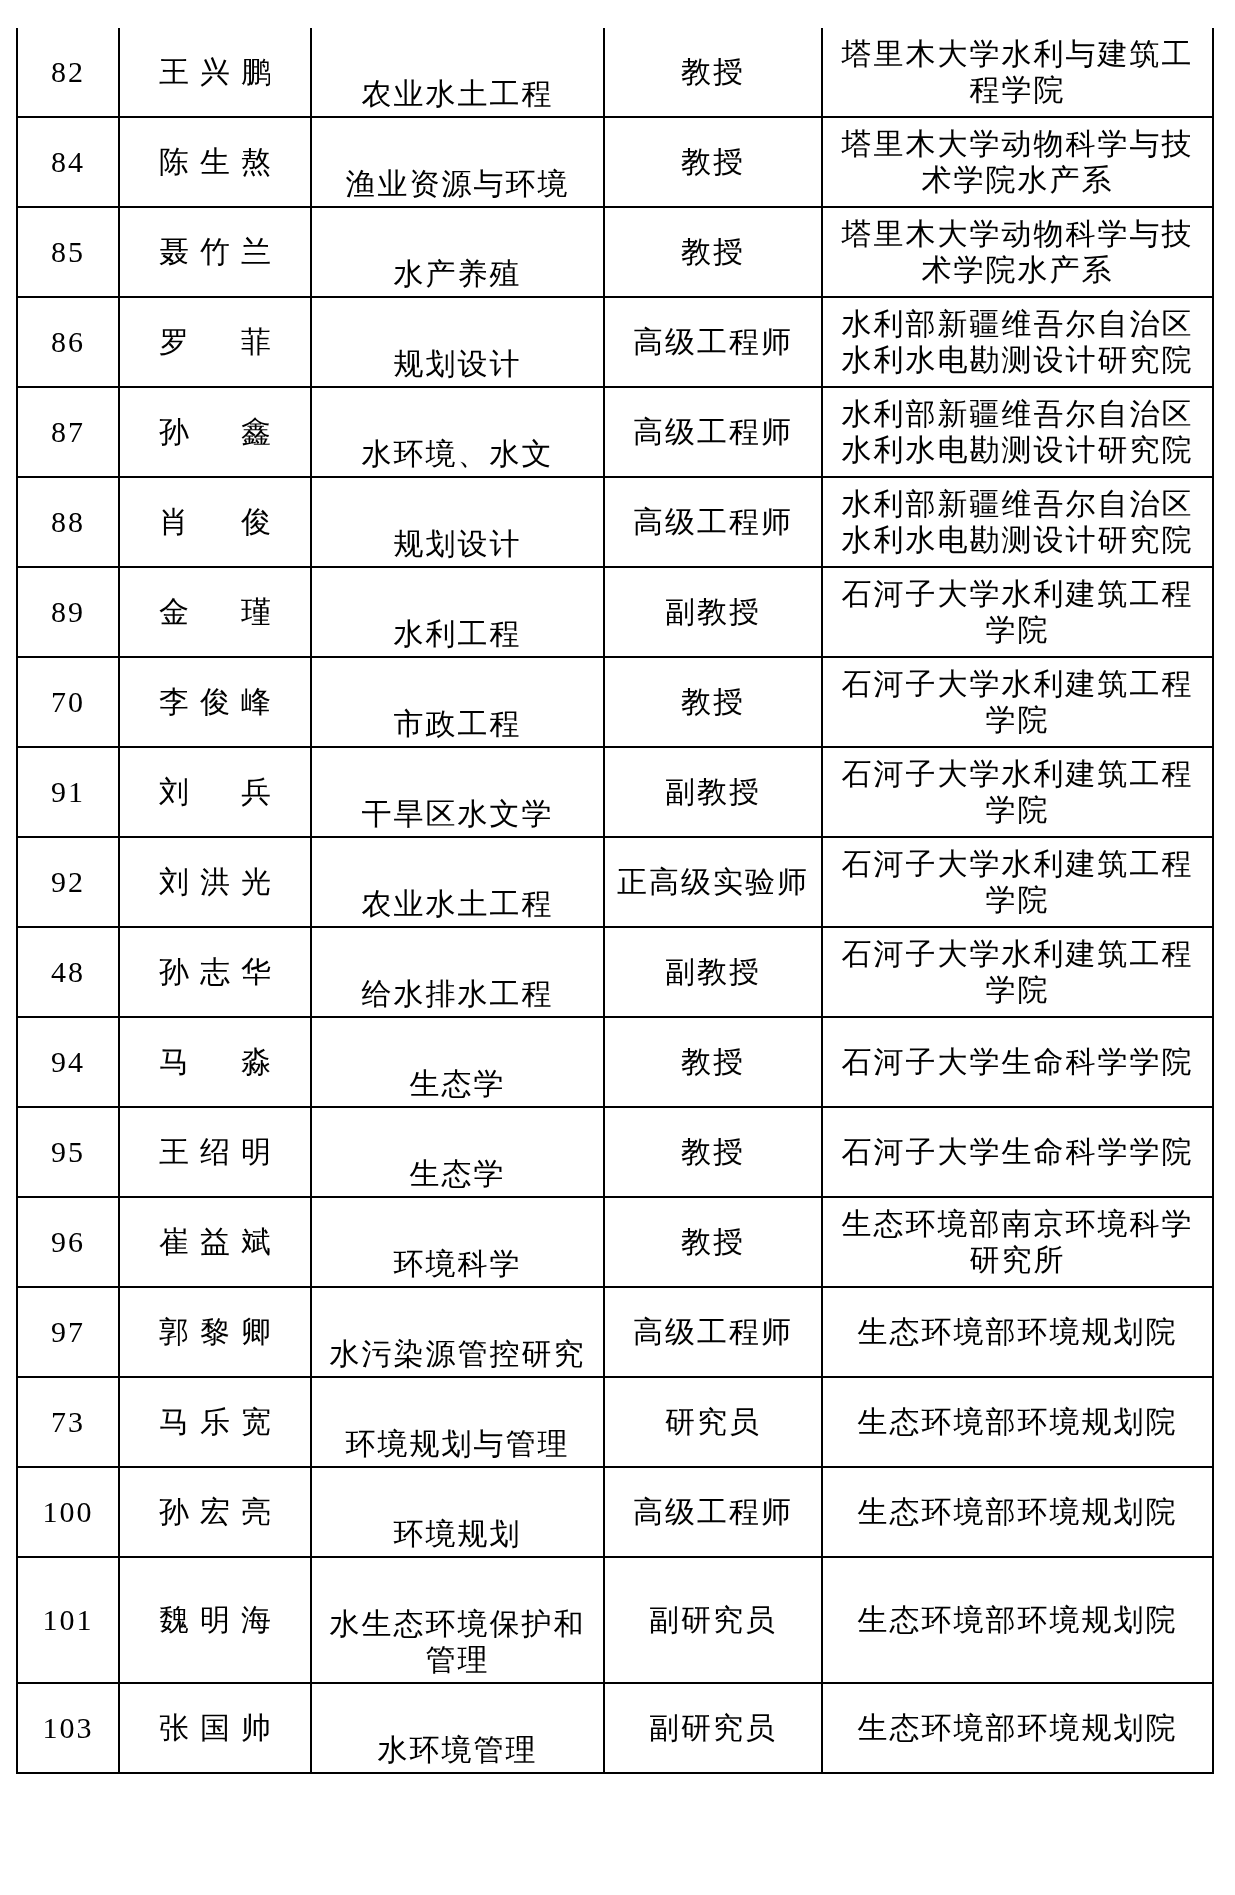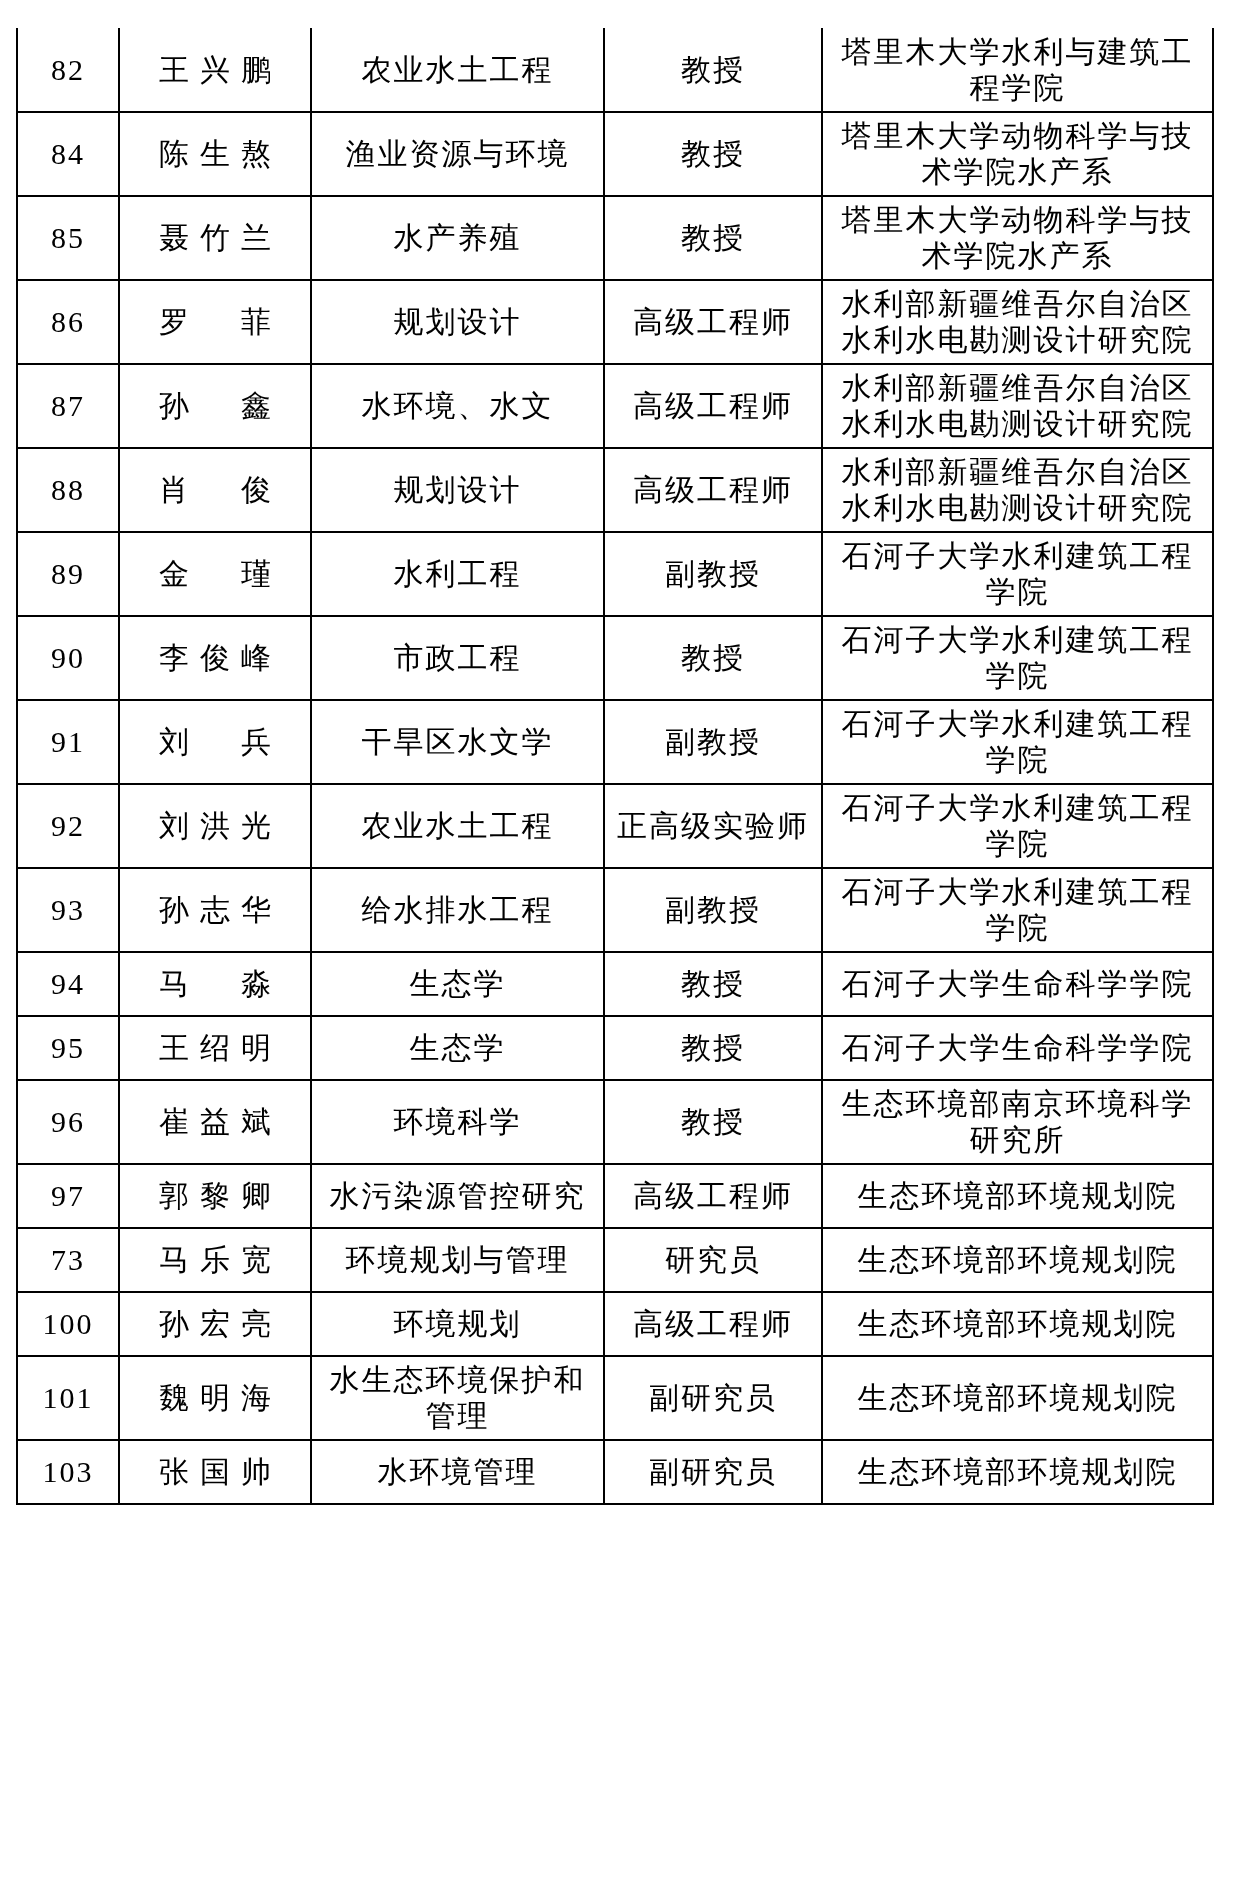--- a/index.html
+++ b/index.html
@@ -46,20 +46,21 @@
   }
   td.cell-name span {
     letter-spacing: 11px;
     white-space: nowrap;
     display: inline-block;
     margin-right: -11px; 
   }
   td.cell-specialty span {
     display: inline-block;
     max-width: 260px;
+    margin-top: 44px;
   }
   td.cell-title span {
     display: inline-block;
     white-space: nowrap;
   }
   td.cell-institution span {
     display: inline-block;
     max-width: 358px;
   }
 </style>
@@ -119,42 +120,42 @@
     <td class="cell-institution"><span>水利部新疆维吾尔自治区水利水电勘测设计研究院</span></td>
   </tr>
         <tr class="row-tall">
     <td class="cell-number"><span>89</span></td>
     <td class="cell-name"><span>金　瑾</span></td>
     <td class="cell-specialty"><span>水利工程</span></td>
     <td class="cell-title"><span>副教授</span></td>
     <td class="cell-institution"><span>石河子大学水利建筑工程学院</span></td>
   </tr>
         <tr class="row-tall">
-    <td class="cell-number"><span>90</span></td>
+    <td class="cell-number"><span>70</span></td>
     <td class="cell-name"><span>李俊峰</span></td>
     <td class="cell-specialty"><span>市政工程</span></td>
     <td class="cell-title"><span>教授</span></td>
     <td class="cell-institution"><span>石河子大学水利建筑工程学院</span></td>
   </tr>
         <tr class="row-tall">
     <td class="cell-number"><span>91</span></td>
     <td class="cell-name"><span>刘　兵</span></td>
     <td class="cell-specialty"><span>干旱区水文学</span></td>
     <td class="cell-title"><span>副教授</span></td>
     <td class="cell-institution"><span>石河子大学水利建筑工程学院</span></td>
   </tr>
         <tr class="row-tall">
     <td class="cell-number"><span>92</span></td>
     <td class="cell-name"><span>刘洪光</span></td>
     <td class="cell-specialty"><span>农业水土工程</span></td>
     <td class="cell-title"><span>正高级实验师</span></td>
     <td class="cell-institution"><span>石河子大学水利建筑工程学院</span></td>
   </tr>
         <tr class="row-tall">
-    <td class="cell-number"><span>93</span></td>
+    <td class="cell-number"><span>48</span></td>
     <td class="cell-name"><span>孙志华</span></td>
     <td class="cell-specialty"><span>给水排水工程</span></td>
     <td class="cell-title"><span>副教授</span></td>
     <td class="cell-institution"><span>石河子大学水利建筑工程学院</span></td>
   </tr>
         <tr class="row-short">
     <td class="cell-number"><span>94</span></td>
     <td class="cell-name"><span>马　淼</span></td>
     <td class="cell-specialty"><span>生态学</span></td>
     <td class="cell-title"><span>教授</span></td>

